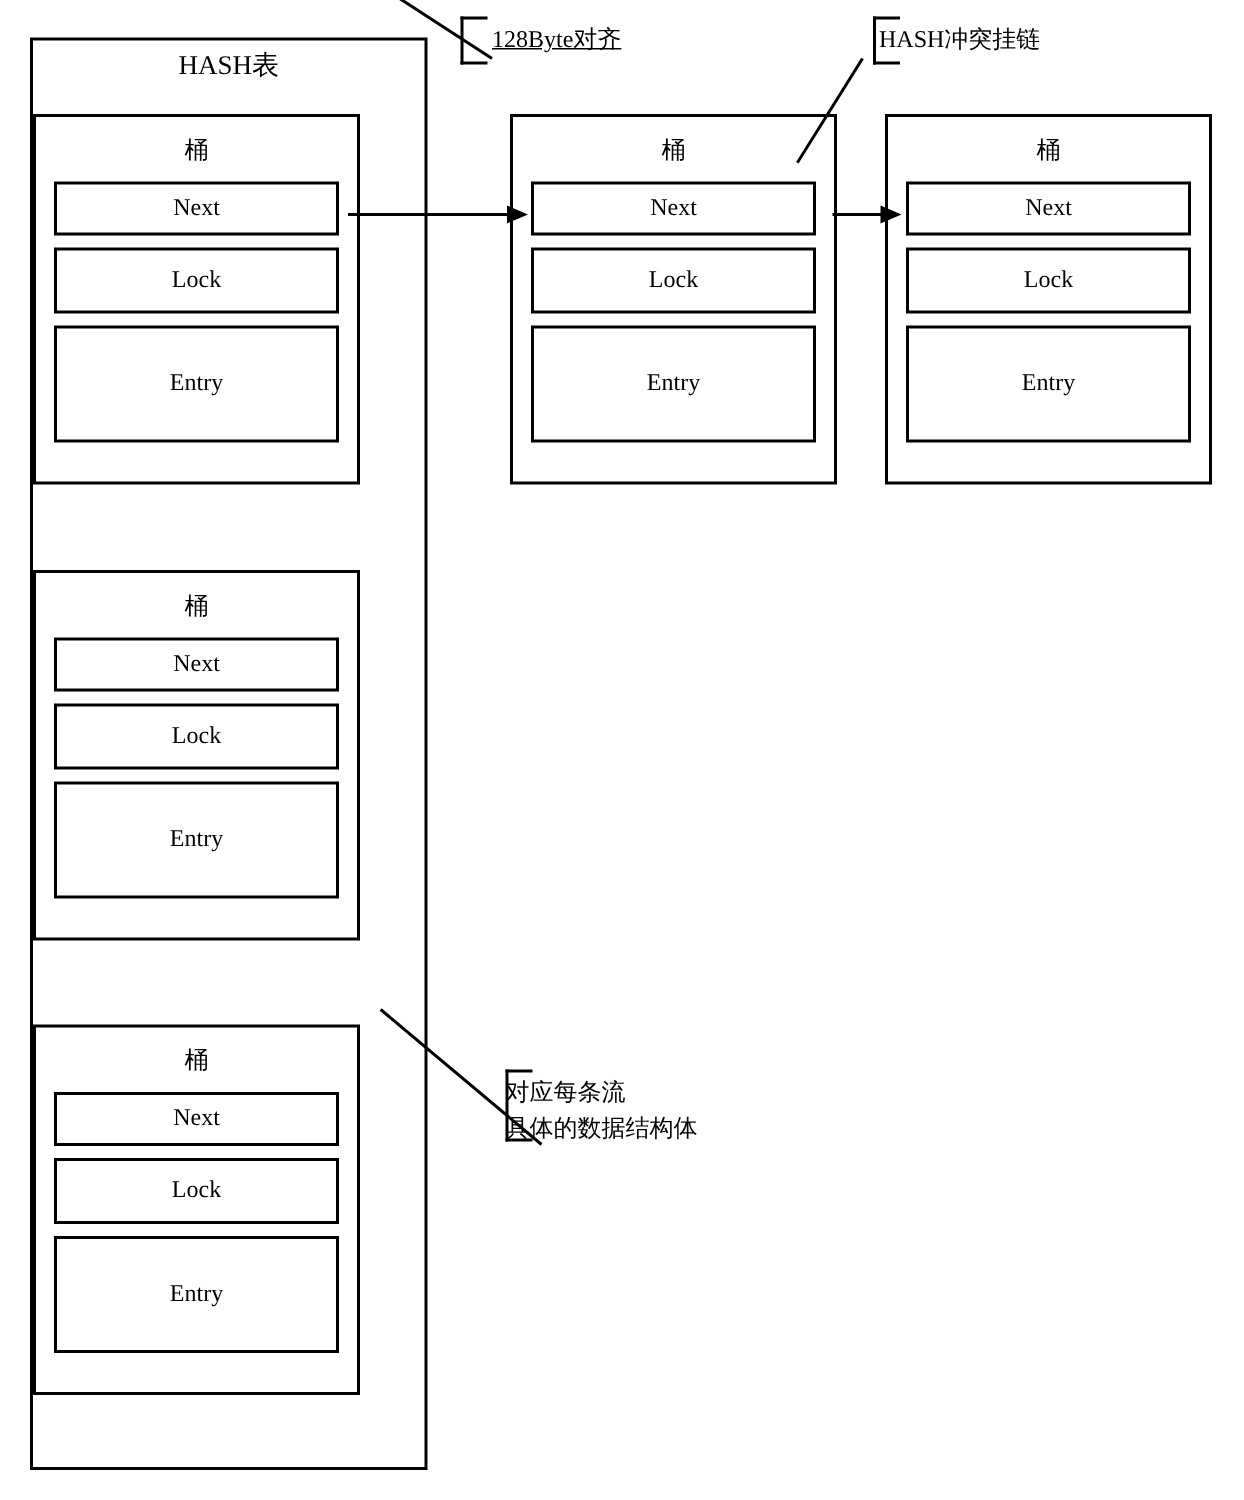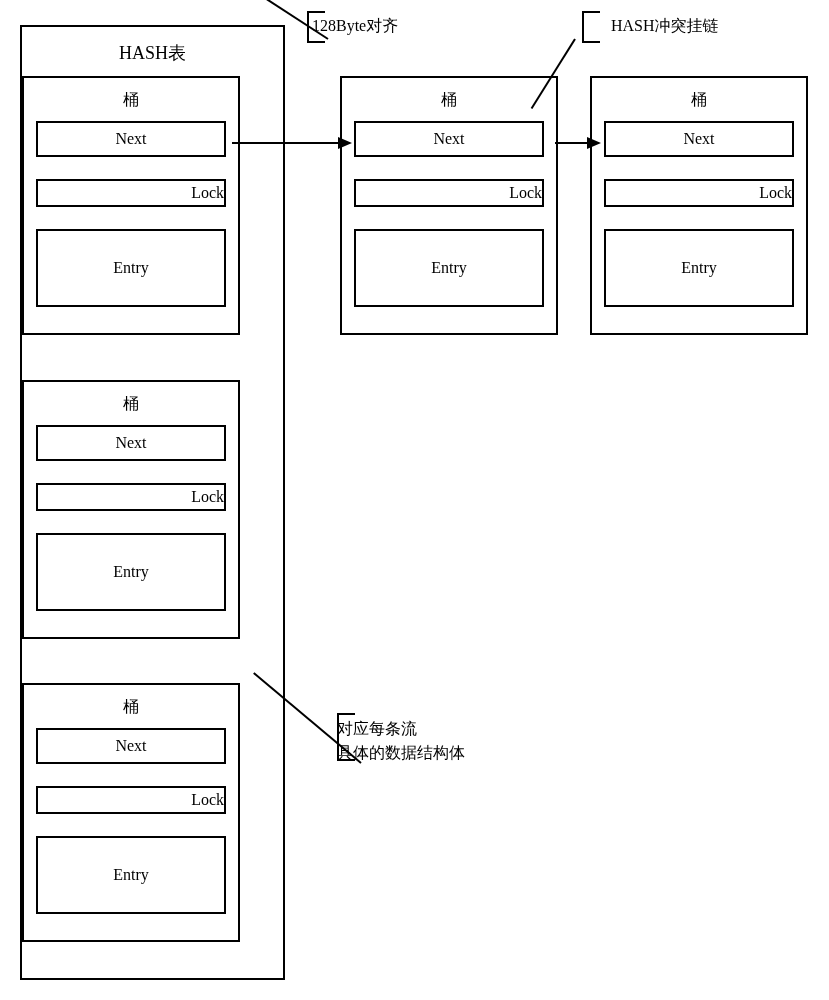--- a/index.html
+++ b/index.html
@@ -14,21 +14,21 @@
     .hash-table {
       position: absolute;
       left: 20px;
       top: 25px;
       width: 265px;
       height: 955px;
       border: 2px solid #000;
     }
     .hash-title {
       text-align: center;
-      margin-top: 14px;
+      margin-top: 4px;
       font-size: 18px;
     }
     .bucket {
       position: absolute;
       width: 218px;
       border: 2px solid #000;
     }
     .bucket-inner {
       display: flex;
       flex-direction: column;
@@ -38,45 +38,45 @@
     .bucket-title {
       margin: 4px 0 10px;
       font-size: 16px;
     }
     .field {
       width: 190px;
       border: 2px solid #000;
       display: flex;
       align-items: center;
       justify-content: center;
-      margin-bottom: 22px;
+      margin-bottom: 8px;
     }
     .field-next { height: 36px; }
-    .field-lock { height: 28px; justify-content: flex-end; }
+    .field-lock { height: 44px; }
     .field-entry { height: 78px; margin-bottom: 12px; }
     
     .bucket-1 { left: 22px; top: 76px; }
     .bucket-2 { left: 22px; top: 380px; }
     .bucket-3 { left: 22px; top: 683px; }
     .bucket-chain-1 { left: 340px; top: 76px; }
     .bucket-chain-2 { left: 590px; top: 76px; }
 
     .callout {
       position: absolute;
       font-size: 16px;
     }
     .callout-bracket {
       position: absolute;
       border: 2px solid #000;
       border-right: none;
     }
-    .callout-128byte { left: 312px; top: 16px; }
+    .callout-128byte { left: 328px; top: 16px; text-decoration: underline; }
     .callout-128byte-bracket { left: 307px; top: 11px; width: 18px; height: 32px; }
 
-    .callout-hashchain { left: 611px; top: 16px; }
+    .callout-hashchain { left: 586px; top: 16px; }
     .callout-hashchain-bracket { left: 582px; top: 11px; width: 18px; height: 32px; }
 
     .callout-entry { left: 337px; top: 717px; width: 150px; line-height: 1.5; }
     .callout-entry-bracket { left: 337px; top: 713px; width: 18px; height: 48px; }
 
     .leader {
       position: absolute;
       background: #000;
     }
     .leader-128 {

